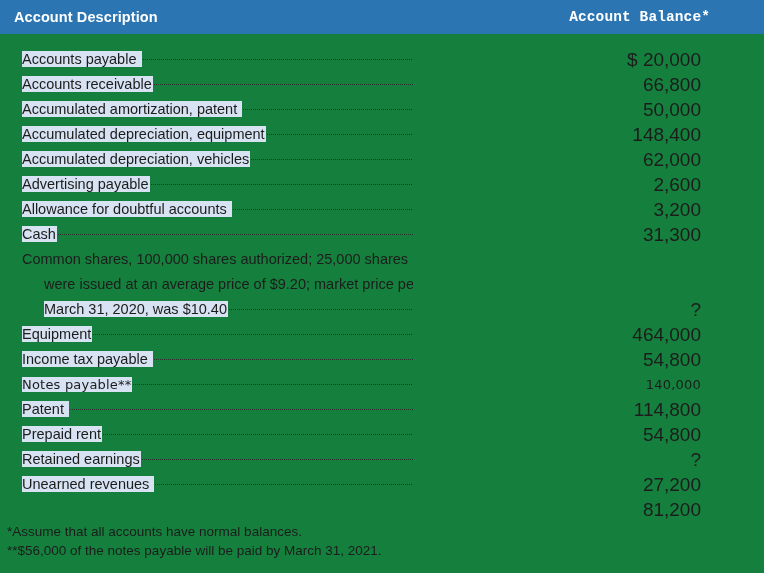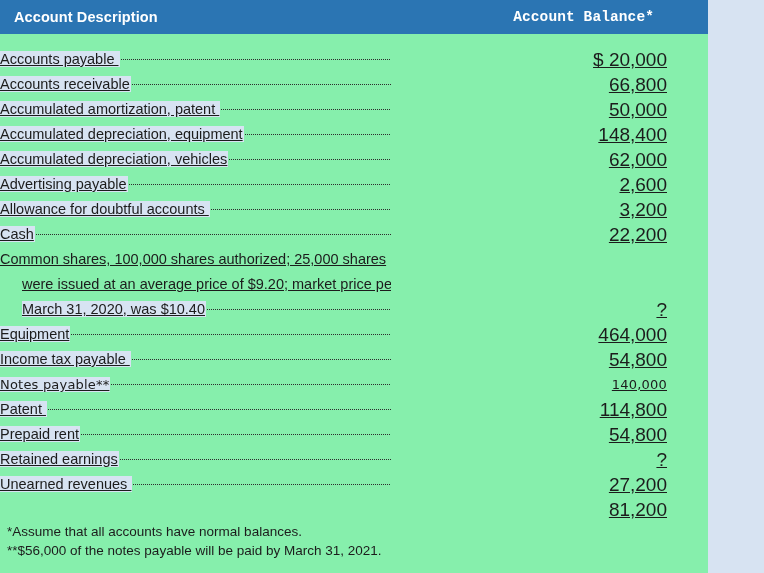--- a/index.html
+++ b/index.html
@@ -9,23 +9,23 @@
   body {
     width: 764px;
     height: 573px;
     background: #d7e3f2;
     font-family: "Liberation Sans", sans-serif;
     overflow: hidden;
   }
 
   #table-card {
     position: relative;
-    width: 708px;
+    width: 764px;
     height: 573px;
-    background: #86efac;
+    background: #15803d;
     box-sizing: border-box;
   }
 
   
   #table-header {
     position: relative;
     height: 34px;
     background: #2b75b3;
     display: flex;
     align-items: center;
@@ -49,26 +49,25 @@
   #table-body {
     position: relative;
     padding-top: 13px;
   }
 
   .row {
     position: relative;
     display: flex;
     align-items: flex-end;
     height: 25px;
-    padding: 0 0;
+    padding: 0 22px;
     box-sizing: border-box;
     color: #1c1c1c;
     font-size: 14.5px;
     line-height: 25px;
-    text-decoration: underline;
   }
 
   .row .desc-wrap {
     position: relative;
     flex: 0 0 391px;
     width: 391px;
     overflow: hidden;
     white-space: nowrap;
     height: 25px;
   }
@@ -177,21 +176,21 @@
       <div class="row">
         <div class="desc-wrap"><span class="label">Advertising payable</span><span class="leader"></span></div>
         <div class="value">2,600</div>
       </div>
       <div class="row">
         <div class="desc-wrap"><span class="label">Allowance for doubtful accounts </span><span class="leader"></span></div>
         <div class="value">3,200</div>
       </div>
       <div class="row">
         <div class="desc-wrap"><span class="label">Cash</span><span class="leader"></span></div>
-        <div class="value">22,200</div>
+        <div class="value">31,300</div>
       </div>
       <div class="row multiline">
         <div class="desc-wrap">
           <span class="ml-line">Common shares, 100,000 shares authorized; 25,000 shares</span>
           <span class="ml-line indent">were issued at an average price of $9.20; market price per share on</span>
           <span class="ml-line indent"><span class="label">March 31, 2020, was $10.40</span><span class="leader"></span></span>
         </div>
         <div class="value">?</div>
       </div>
       <div class="row">

